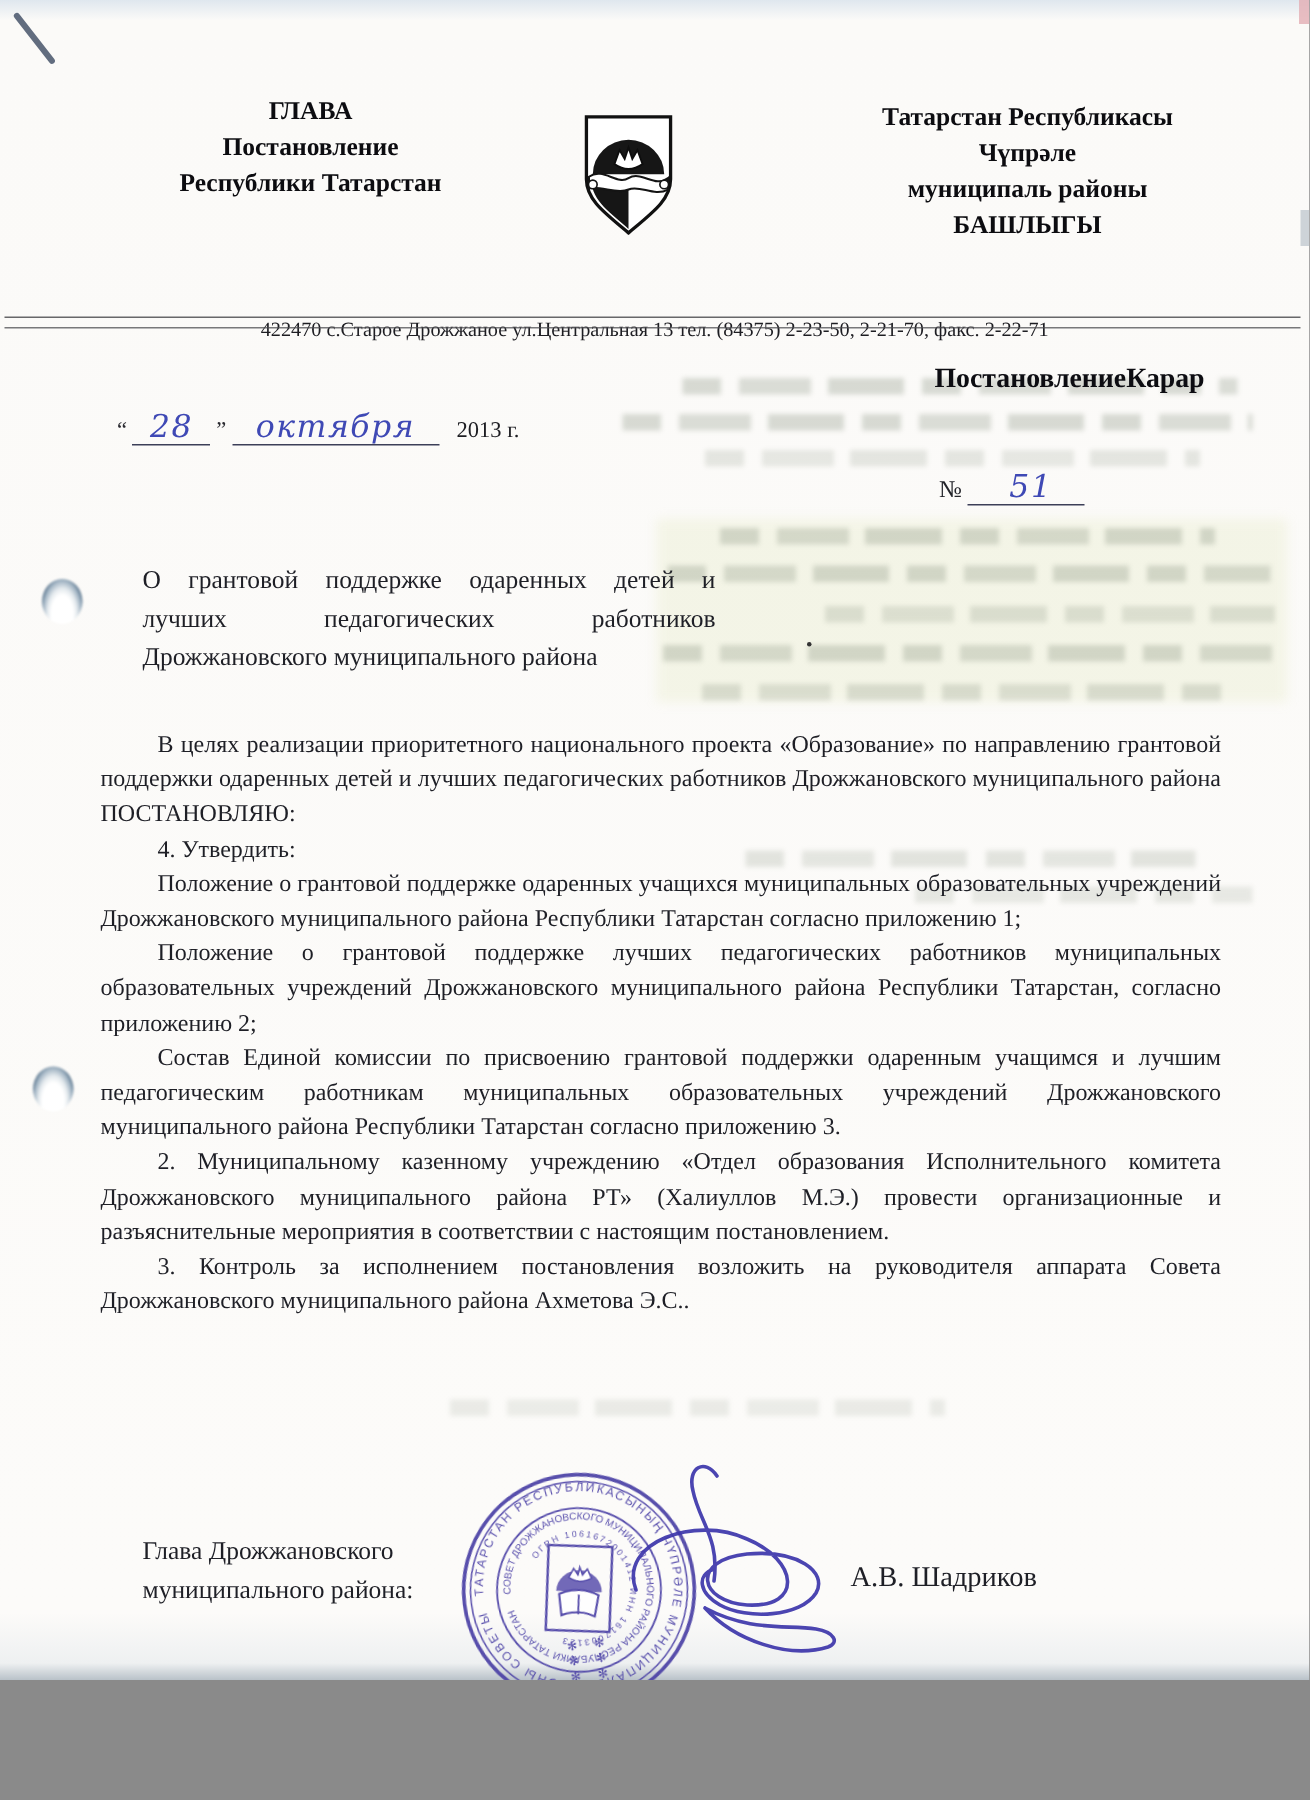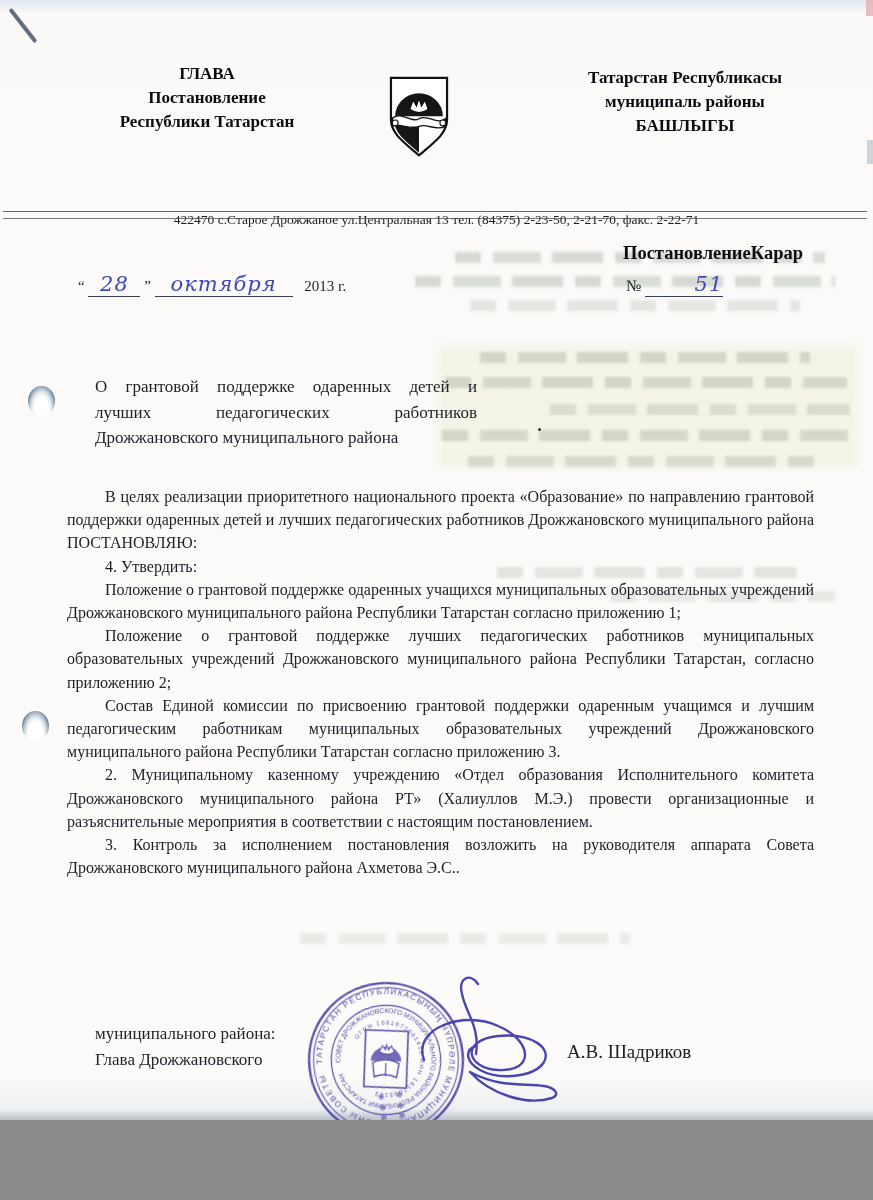--- a/index.html
+++ b/index.html
@@ -33,21 +33,21 @@
   .rule-2{top:218px;opacity:.75;}
   
   .doc-titles{position:absolute;left:93px;top:243px;right:70px;display:flex;justify-content:flex-end;
     font-weight:bold;font-size:18.5px;color:#0d0d12;}
   .date-group{position:absolute;left:78px;top:272px;font-size:15px;white-space:nowrap;}
   .num-group{position:absolute;left:626px;top:272px;font-size:16px;white-space:nowrap;}
   .hand{font-family:"DejaVu Serif",serif;font-style:italic;color:#3f49b5;font-size:21px;letter-spacing:1px;}
   .u{display:inline-block;border-bottom:1.4px solid #3c3f58;text-align:center;}
   .u-day{width:52px;}
   .u-month{width:138px;}
-  .u-num{width:72px;text-align:right;padding-left:6px;}
+  .u-num{width:72px;text-align:center;padding-left:6px;margin-top:40px;}
   .printed-year{margin-left:8px;font-size:15px;color:#1d1d22;text-align:center;}
   .q{font-size:15px;color:#2a2a30;}
   
   .subject{position:absolute;left:95px;top:374px;width:382px;font-size:17px;line-height:25.5px;color:#1e1f26;}
   .subject .j{text-align:justify;text-align-last:justify;}
   .subject::after{content:"";position:absolute;right:-64px;top:54px;width:3px;height:3px;background:#333;border-radius:50%;}
   
   .bodytext{position:absolute;left:67px;top:485px;width:747px;font-size:16px;line-height:23.2px;
     text-align:justify;color:#1e1f26;}
   .bodytext p{margin:0;text-indent:38px;}
@@ -99,20 +99,21 @@
         <path d="M40,56 L40,91 C27,79 11,69 11,53 C21,50 32,61 40,56 Z" fill="#161616"></path>
         <path d="M9,50 C20,42 31,57 40,51 C50,45 61,59 71,51 L71,60 C60,66 49,56 40,60 C31,64 19,57 9,59 Z" fill="#ffffff" stroke="#141414" stroke-width="1.6"></path>
         <circle cx="12" cy="56" r="3.4" fill="#fff" stroke="#141414" stroke-width="1.3"></circle>
         <circle cx="68" cy="56" r="3.4" fill="#fff" stroke="#141414" stroke-width="1.3"></circle>
         <path d="M29,40 L33,29 L37,36 L40,27 L43,36 L47,29 L51,40 C44,45 36,45 29,40 Z" fill="#ffffff" stroke="#0d0d0d" stroke-width="1.5"></path>
       </svg>
     </div>
 
     <div class="lh-right">
       <div>Татарстан Республикасы</div>
+      <div>Чүпрәле</div>
       <div>муниципаль районы</div>
       <div>БАШЛЫГЫ</div>
     </div>
   </header>
 
   <div class="address">422470 с.Старое Дрожжаное  ул.Центральная 13   тел. (84375) 2-23-50, 2-21-70, факс. 2-22-71</div>
   <div class="rule rule-1"></div>
   <div class="rule rule-2"></div>
 
   <div class="doc-titles">
@@ -142,22 +143,22 @@
     <p>В целях реализации приоритетного национального проекта «Образование» по направлению грантовой поддержки одаренных детей и лучших педагогических работников Дрожжановского муниципального района ПОСТАНОВЛЯЮ:</p>
     <p>4.  Утвердить:</p>
     <p>Положение о грантовой поддержке одаренных учащихся  муниципальных образовательных учреждений Дрожжановского муниципального района Республики Татарстан согласно приложению 1;</p>
     <p>Положение о грантовой поддержке  лучших педагогических работников муниципальных образовательных учреждений Дрожжановского муниципального района Республики Татарстан, согласно приложению 2;</p>
     <p>Состав Единой комиссии по присвоению грантовой поддержки одаренным учащимся и лучшим педагогическим работникам муниципальных образовательных учреждений Дрожжановского муниципального района Республики Татарстан согласно приложению 3.</p>
     <p>2. Муниципальному казенному учреждению «Отдел образования Исполнительного комитета Дрожжановского муниципального района РТ» (Халиуллов М.Э.) провести организационные и разъяснительные мероприятия в соответствии с настоящим постановлением.</p>
     <p>3. Контроль за исполнением постановления возложить на руководителя аппарата Совета Дрожжановского муниципального района Ахметова Э.С..</p>
   </main>
 
   <div class="sig-left">
+    <div>Глава Дрожжановского</div>
     <div>муниципального района:</div>
-    <div>Глава Дрожжановского</div>
   </div>
   <div class="sig-name">А.В. Шадриков</div>
 
   <div class="stamp">
     <svg viewBox="0 0 170 170" width="172" height="172" style="color:#4b41a6">
       <defs>
         <path id="circOuter" d="M 22,85 a 63,63 0 1 1 0.02,0.5"></path>
         <path id="circInner" d="M 40,85 a 45,45 0 1 1 0.02,0.5"></path>
         <path id="circReg" d="M 51,85 a 34,34 0 1 1 0.02,0.5"></path>
       </defs>

